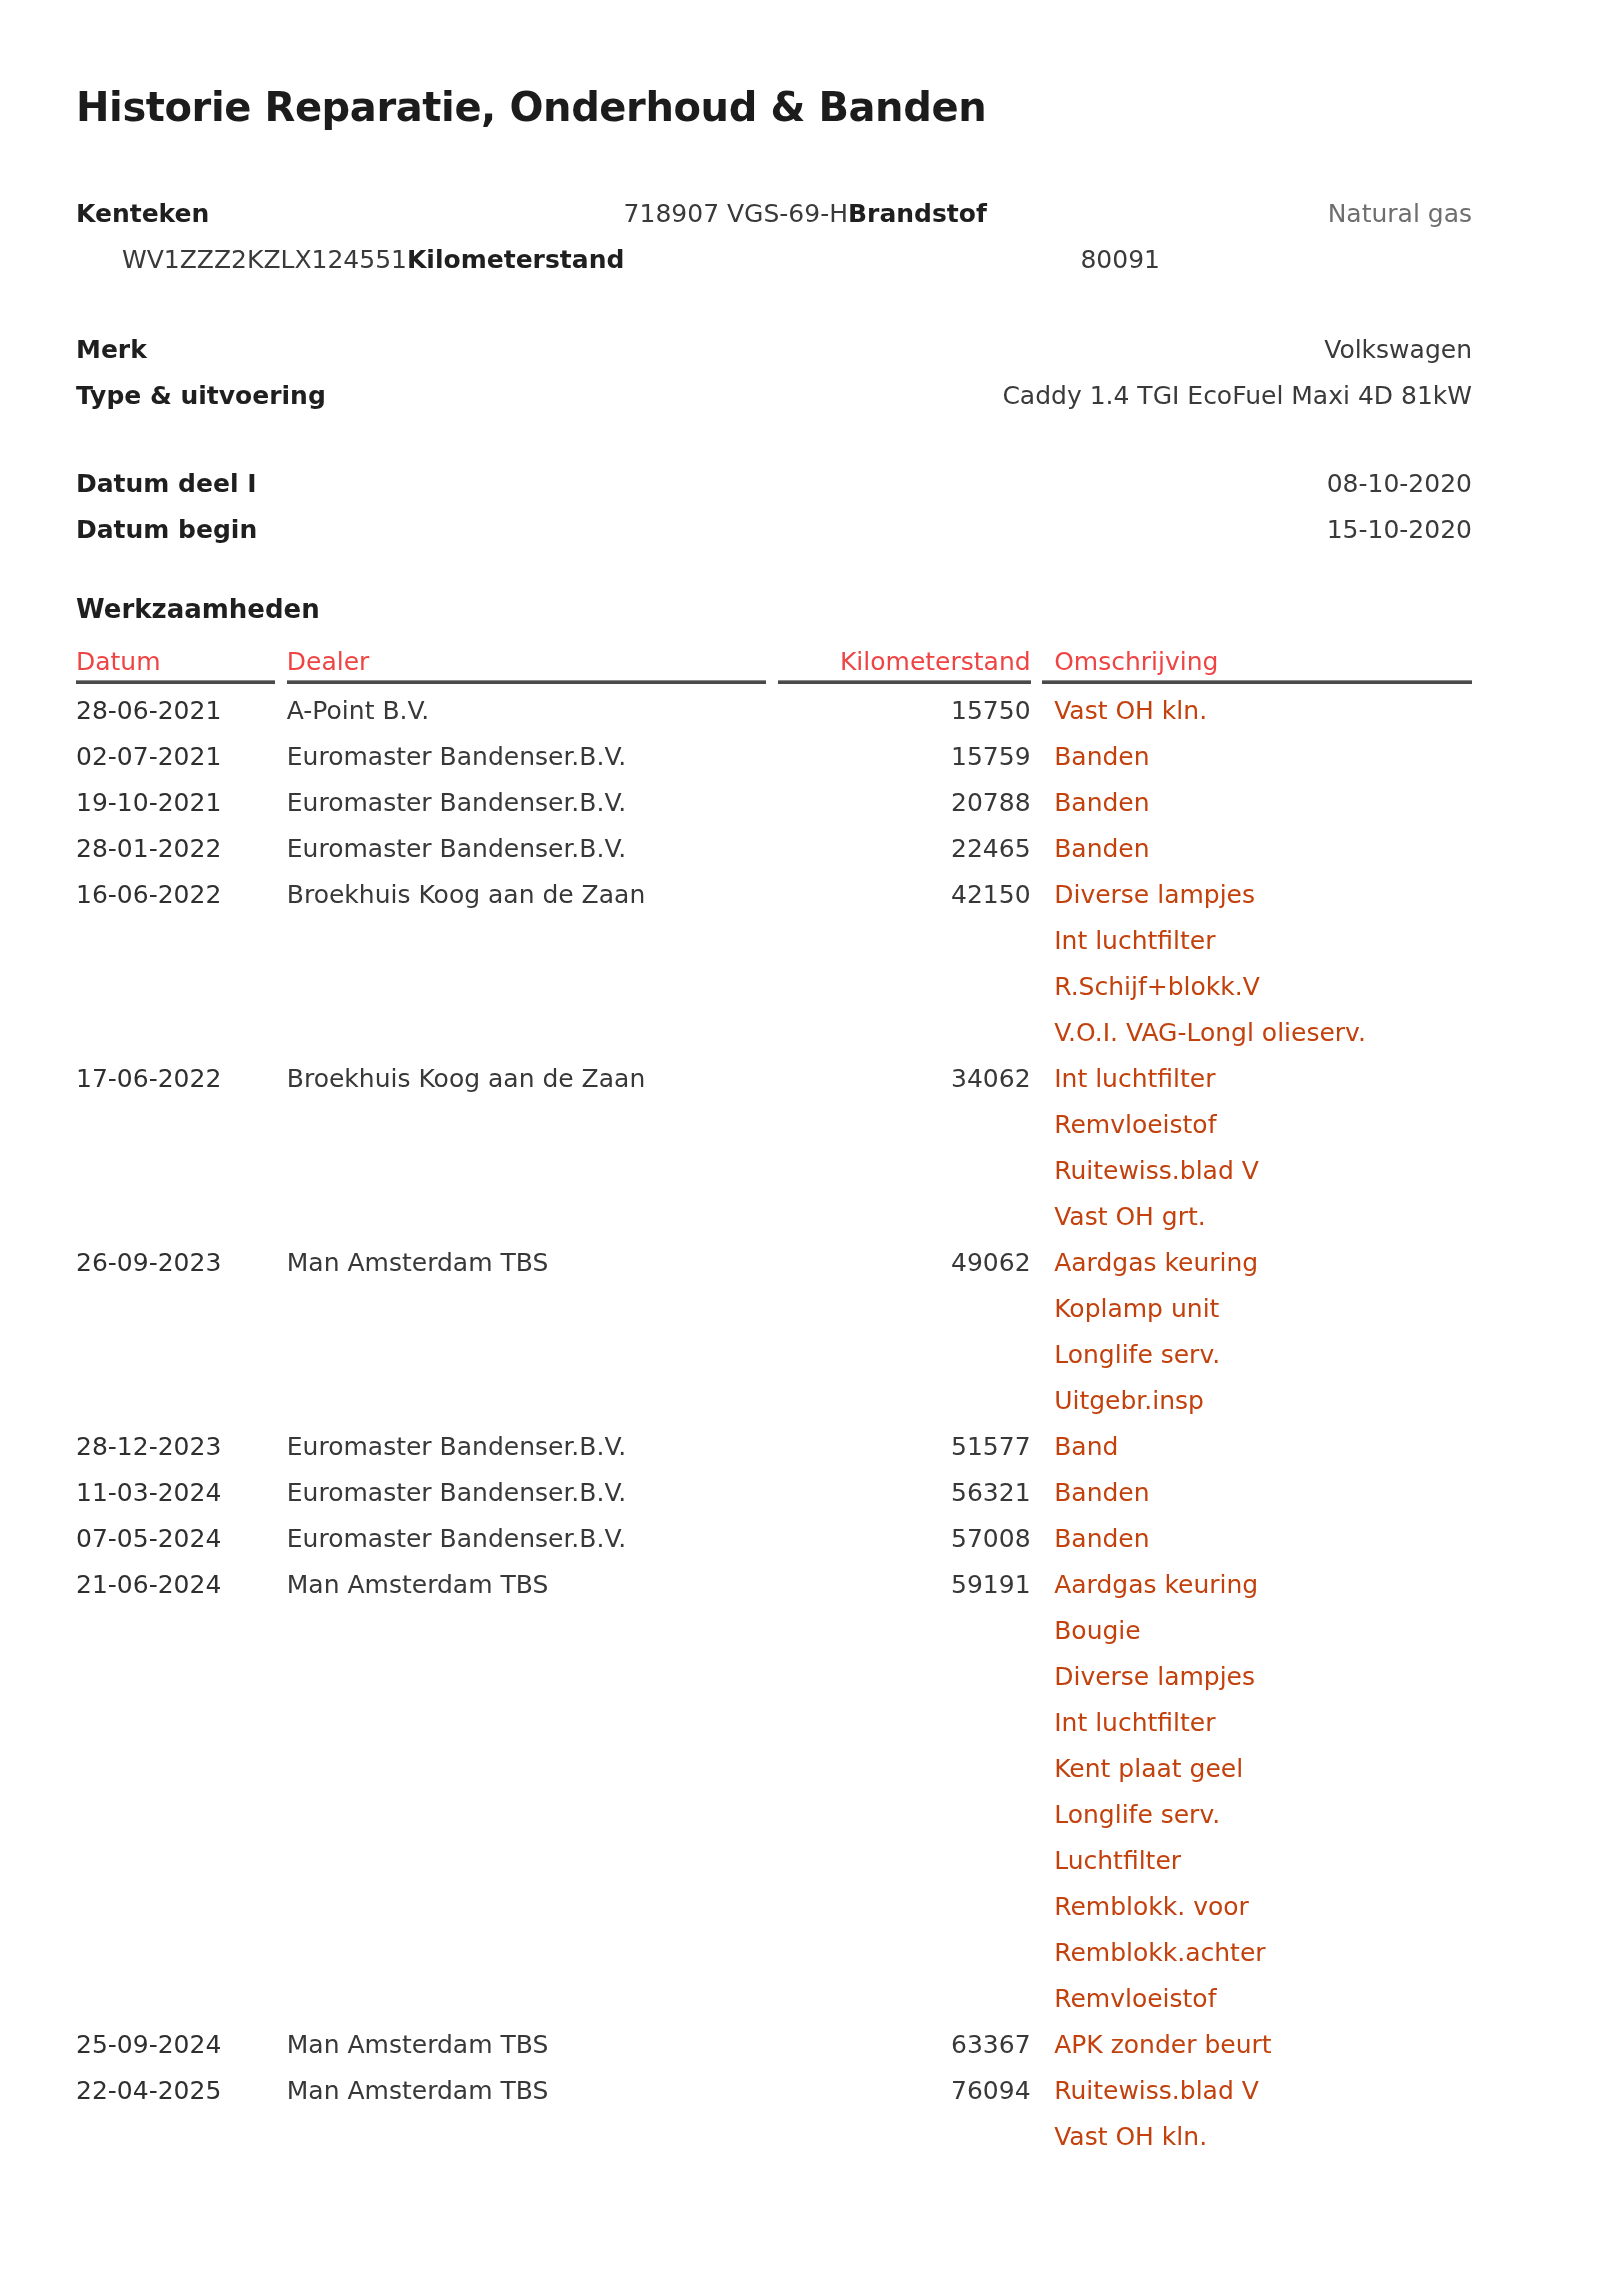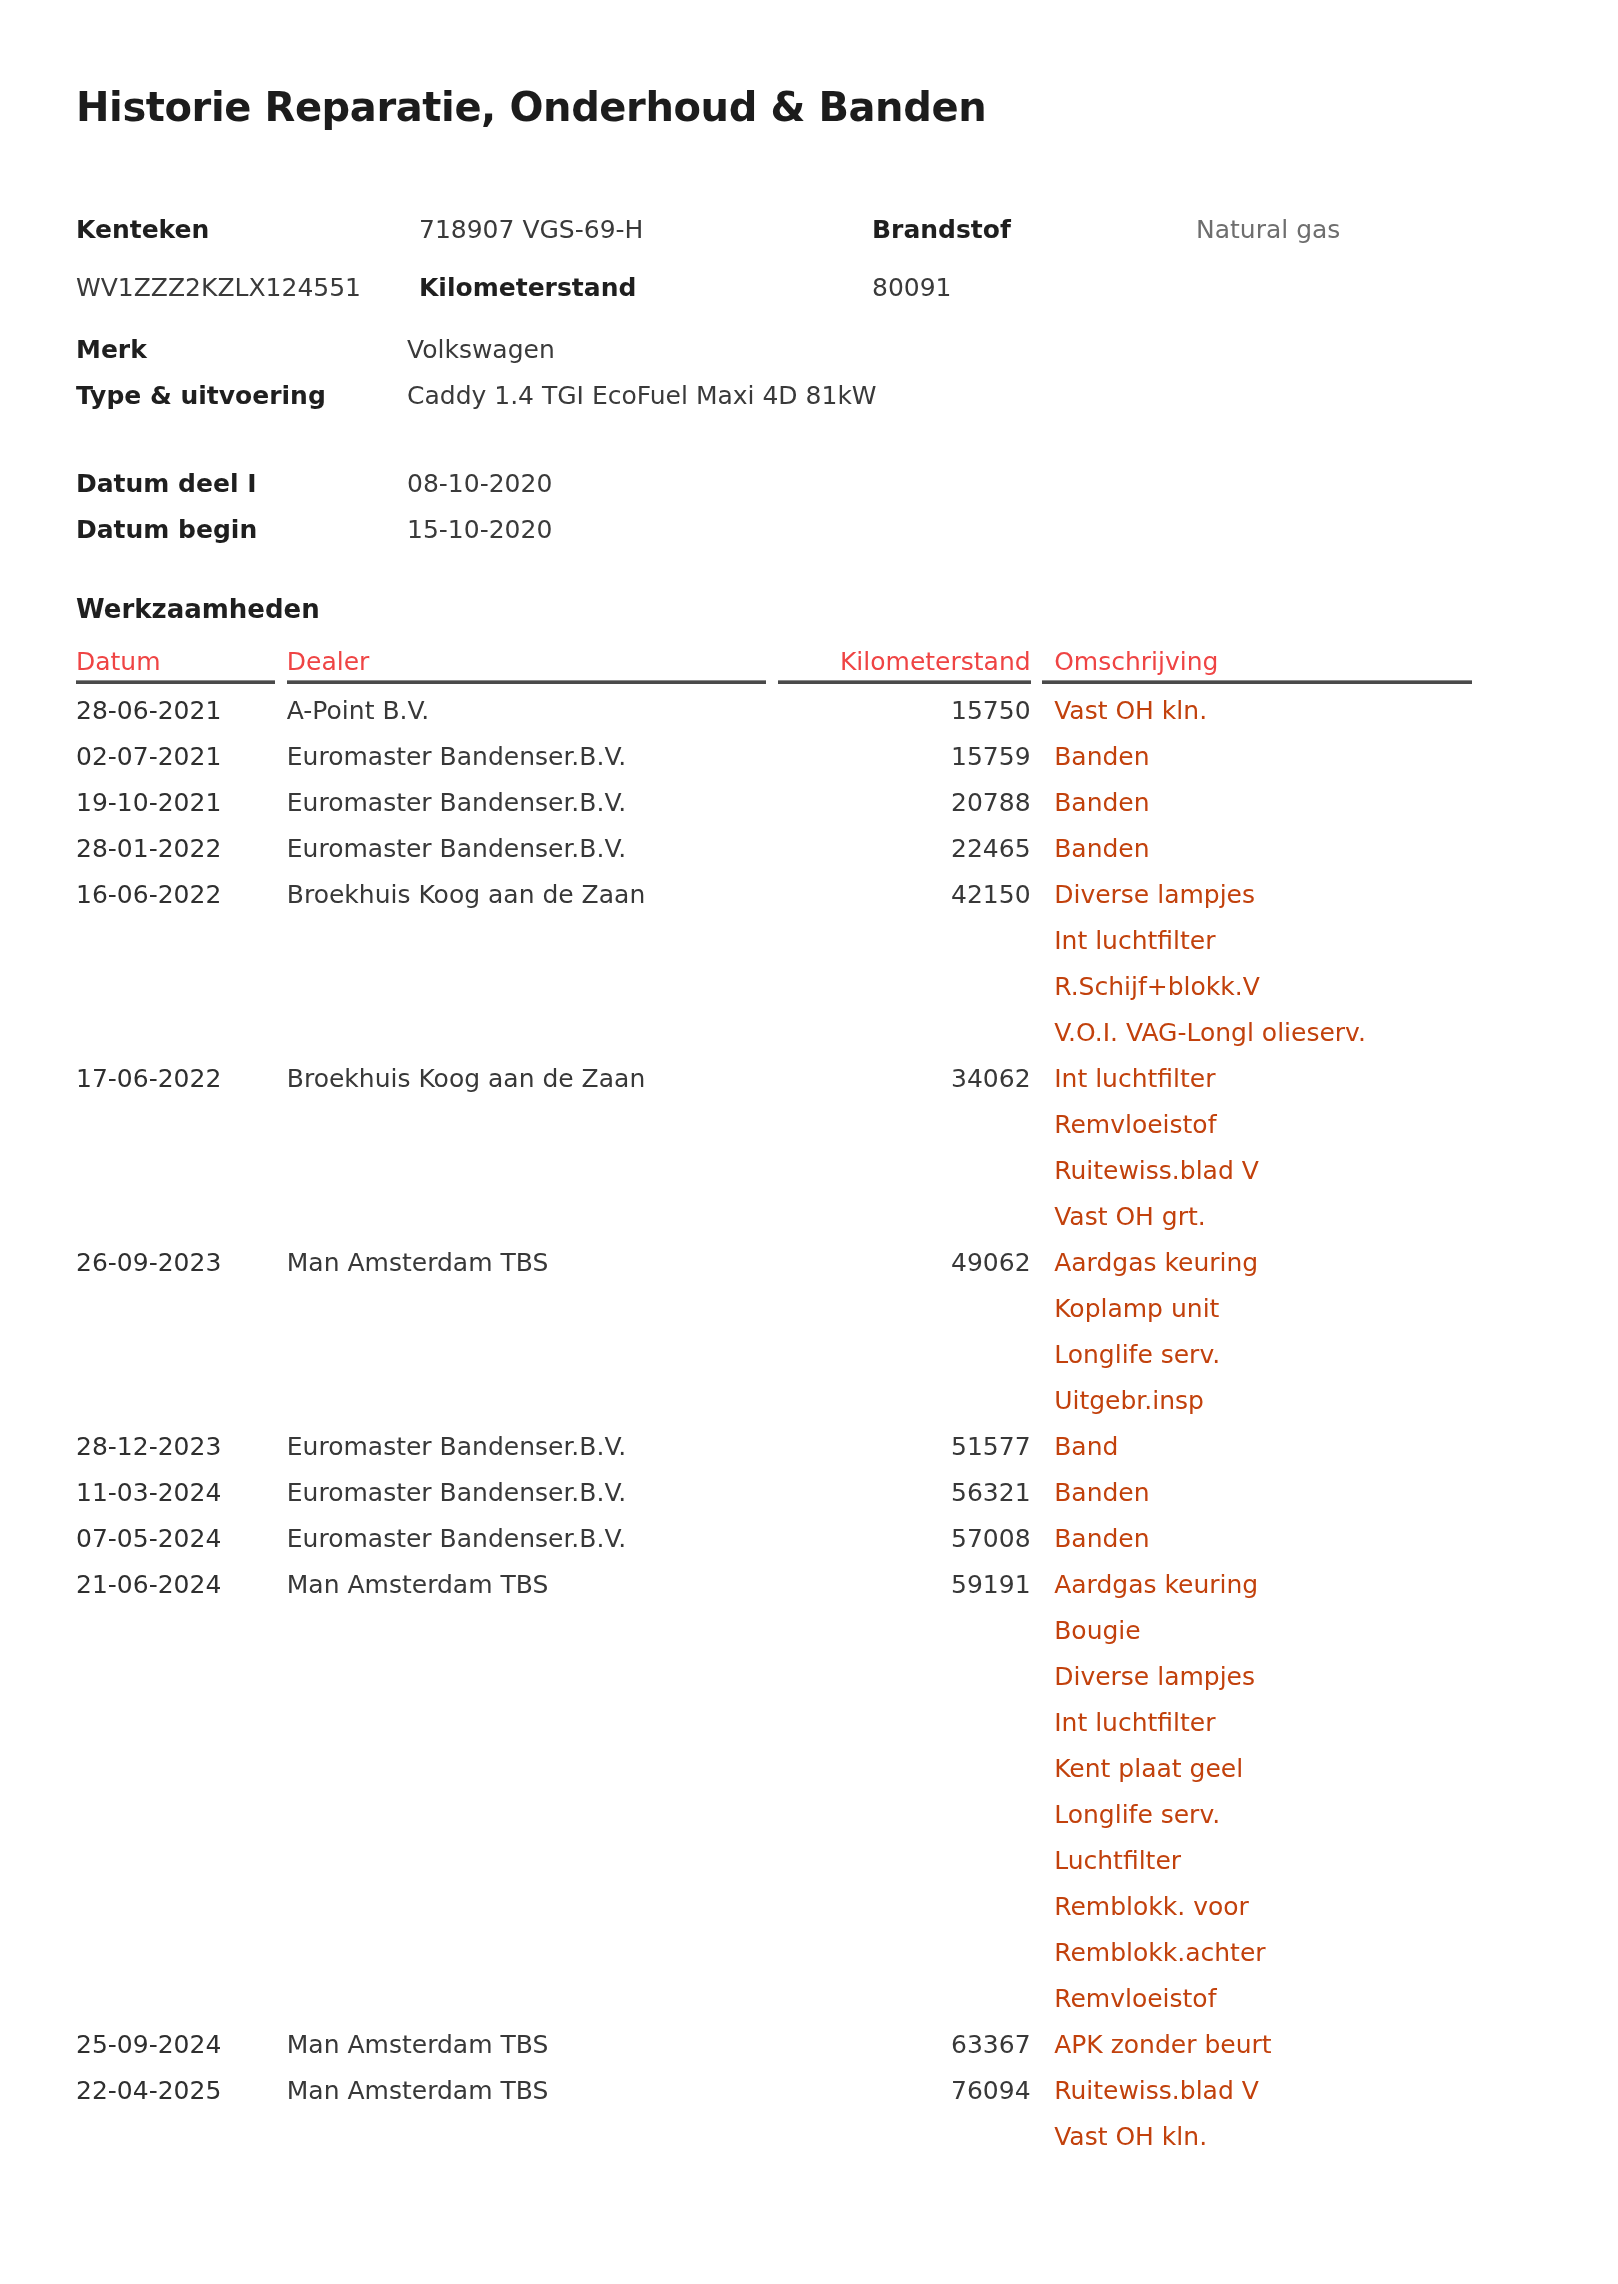--- a/index.html
+++ b/index.html
@@ -32,25 +32,25 @@
   .kv-grid{
     position:absolute;
     left:0; right:0;
     padding-left:76px;
     display:grid;
     line-height:46px;
     font-size:25px;
   }
   .kv-4{grid-template-columns:331px 441px 312px 1fr;}
   .kv-2{grid-template-columns:331px 1fr;}
-  #block-registration{top:207px;gap:12px;}
+  #block-registration{top:191px;}
   #block-vehicle{top:327px;}
   #block-dates{top:461px;}
   .kv-label{font-weight:bold;color:var(--c-label);white-space:nowrap;}
-  .kv-value{color:var(--c-value);white-space:nowrap;}
+  .kv-value{color:var(--c-value);white-space:nowrap;text-align:right;}
   .kv-value.muted{color:var(--c-muted);}
   .section-heading{
     position:absolute;
     left:76px; top:586px;
     font-size:26px;
     font-weight:bold;
     color:var(--c-label);
     line-height:46px;
     white-space:nowrap;
   }

